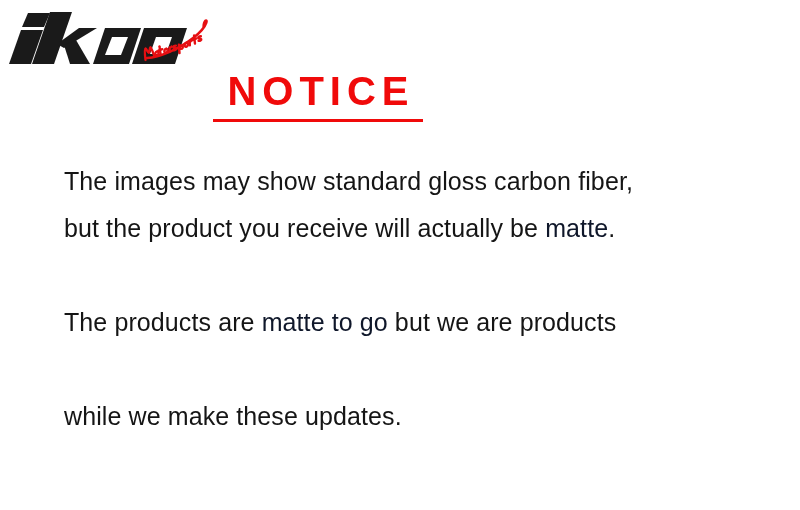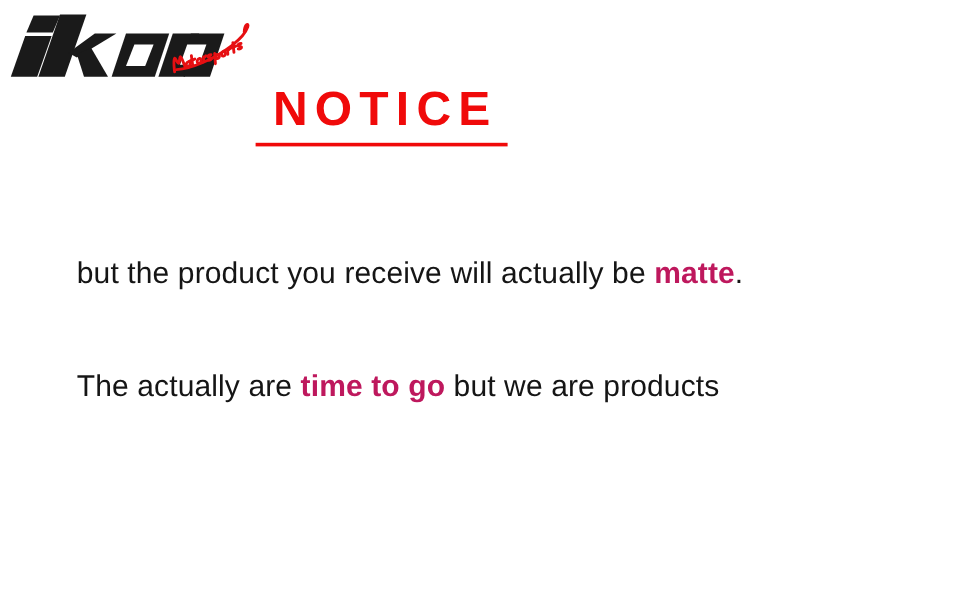--- a/index.html
+++ b/index.html
@@ -65,22 +65,22 @@
     line-height: 47px;
     letter-spacing: 0.1px;
   }
   #notice-body p {
     margin: 0;
   }
   #paragraph-spacer {
     height: 47px;
   }
   .emphasis-red {
-    color: #be185d;
-    font-weight: bold;
+    color: #0f172a;
+    font-weight: normal;
   }
 </style>
 </head>
 <body>
 
 <div id="brand-logo">
   <svg width="240" height="62" viewBox="0 0 240 62" xmlns="http://www.w3.org/2000/svg">
 
     <g fill="#1a1a1a">
 
@@ -140,24 +140,25 @@
 </div>
 
 <div id="notice-block">
   <h1 id="notice-title">NOTICE</h1>
   <div id="notice-underline"></div>
 </div>
 
 <div id="notice-body">
 
   <p>
-    <br>
+    <span>The images may show standard gloss carbon fiber,</span><br>
     <span>but the product you receive will actually be </span><span class="emphasis-red">matte</span><span>.</span>
   </p>
 
   <div id="paragraph-spacer"></div>
 
   <p>
-    <span>The actually are </span><span class="emphasis-red">time to go</span><span> but we are products</span><br>
+    <span>The products are </span><span class="emphasis-red">matte to go</span><span> but we are products</span><br>
     <br>
+    <span>while we make these updates.</span>
   </p>
 
 </div>
 
 </body></html>

